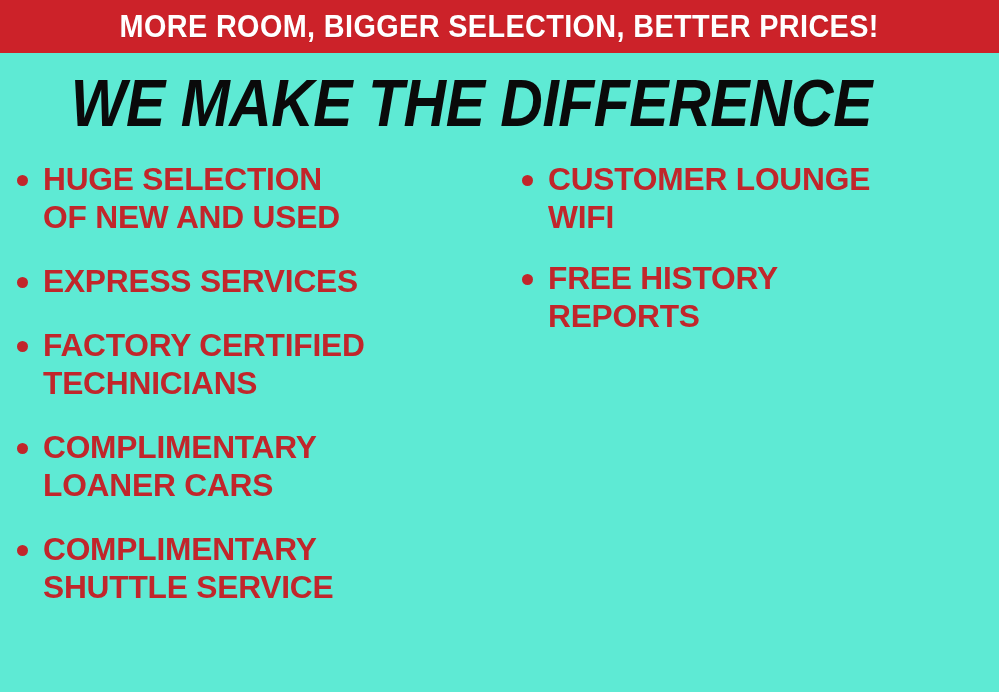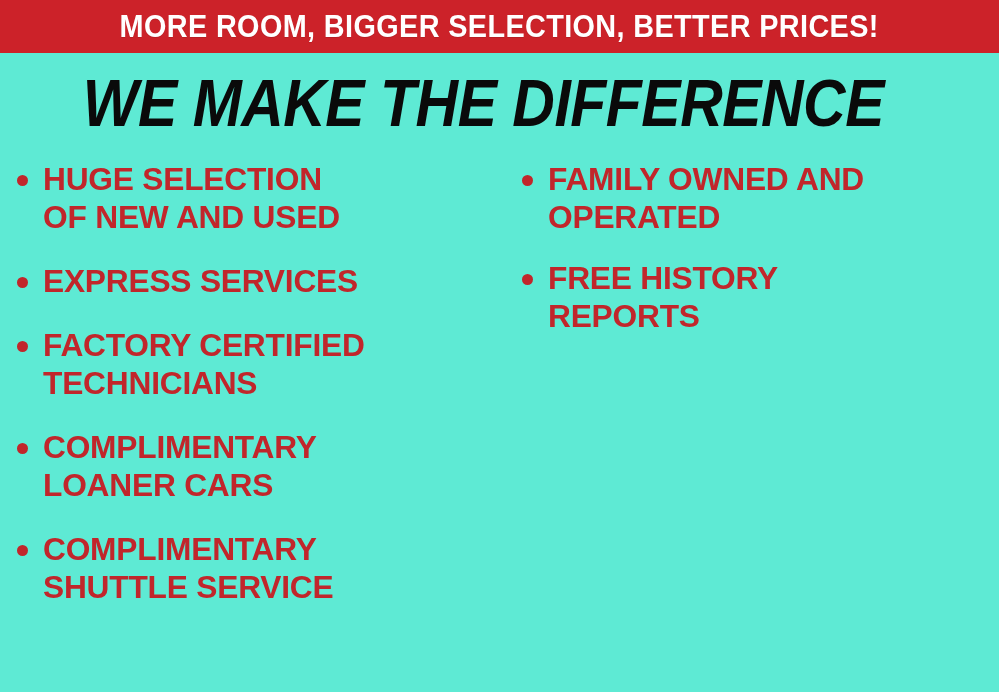--- a/index.html
+++ b/index.html
@@ -46,21 +46,21 @@
     white-space: nowrap;
     transform: scaleX(0.93);
     transform-origin: center center;
     text-shadow: 0 1px 0 rgba(0,0,0,0.10);
   }
 
   
   .headline {
     position: absolute;
     top: 68px;
-    left: 16px;
+    left: 4px;
     width: 892px;
     text-align: center;
     padding-left: 21px;
   }
   .headline-text {
     display: inline-block;
     color: #0a0a0a;
     font-family: "Liberation Sans Narrow", "Liberation Sans", sans-serif;
     font-weight: bold;
     font-style: italic;
@@ -170,27 +170,27 @@
         <span class="bullet-label">COMPLIMENTARY
 SHUTTLE SERVICE</span>
       </div>
 
     </div>
 
     <div class="column right">
 
 
 
-
-
-      <div class="bullet-item">
-        <span class="bullet-dot"></span>
-        <span class="bullet-label">FAMILY OWNED AND
-OPERATED</span>
-      </div>
+      <div class="bullet-item">
+        <span class="bullet-dot"></span>
+        <span class="bullet-label">CUSTOMER LOUNGE
+WIFI</span>
+      </div>
+
+
 
       <div class="bullet-item">
         <span class="bullet-dot"></span>
         <span class="bullet-label">FREE HISTORY
 REPORTS</span>
       </div>
 
     </div>
 
   </div>

